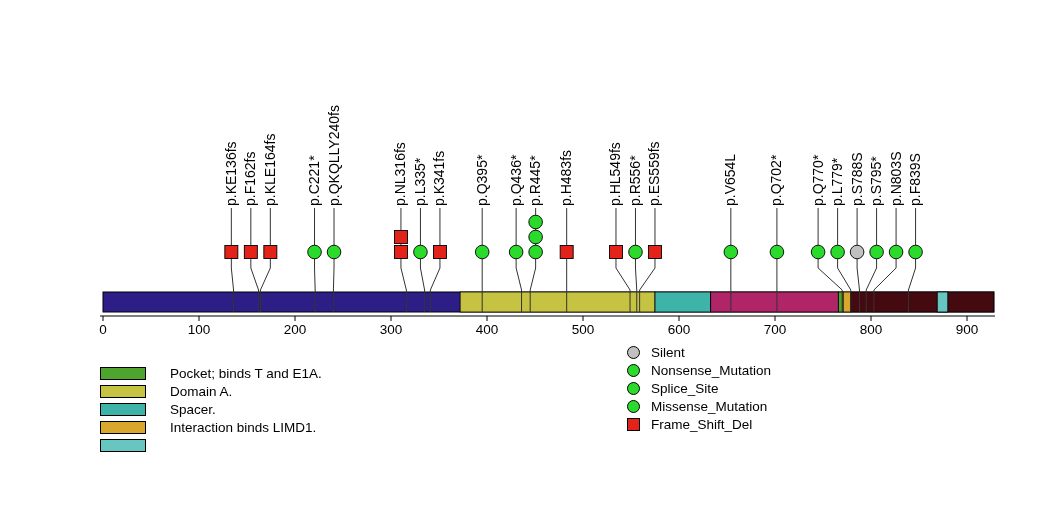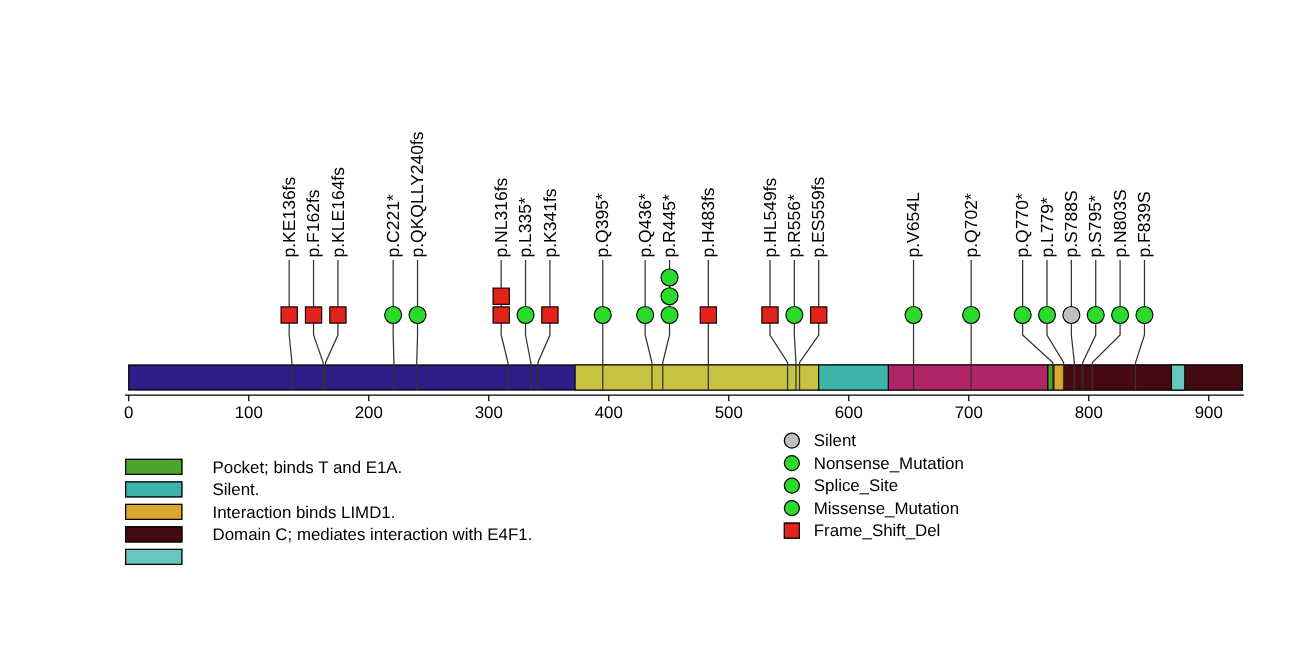--- a/index.html
+++ b/index.html
@@ -126,30 +126,30 @@
       <line x1="967" y1="316" x2="967" y2="321" stroke="#000"></line>
       <text x="967" y="334" text-anchor="middle" font-size="13.5">900</text>
     </svg>
 
   <div class="legend legend-left">
     <div class="legend-row">
       <span class="swatch" style="background: rgb(78, 165, 46);"></span>
       <span class="legend-label">Pocket; binds T and E1A.</span>
     </div>
     <div class="legend-row">
+      <span class="swatch" style="background: rgb(198, 195, 67);"></span>
+      <span class="legend-label">Domain A.</span>
+    </div>
+    <div class="legend-row">
       <span class="swatch" style="background: rgb(62, 179, 167);"></span>
-      <span class="legend-label">Silent.</span>
+      <span class="legend-label">Spacer.</span>
     </div>
     <div class="legend-row">
       <span class="swatch" style="background: rgb(217, 166, 46);"></span>
       <span class="legend-label">Interaction binds LIMD1.</span>
-    </div>
-    <div class="legend-row">
-      <span class="swatch" style="background: rgb(69, 10, 16);"></span>
-      <span class="legend-label">Domain C; mediates interaction with E4F1.</span>
     </div>
     <div class="legend-row">
       <span class="swatch" style="background: rgb(103, 198, 192);"></span>
     </div>
   </div>
 
   <div class="legend legend-right">
     <div class="legend-row">
       <span class="glyph circle" style="background: rgb(192, 192, 192);"></span>
       <span class="legend-label">Silent</span>

